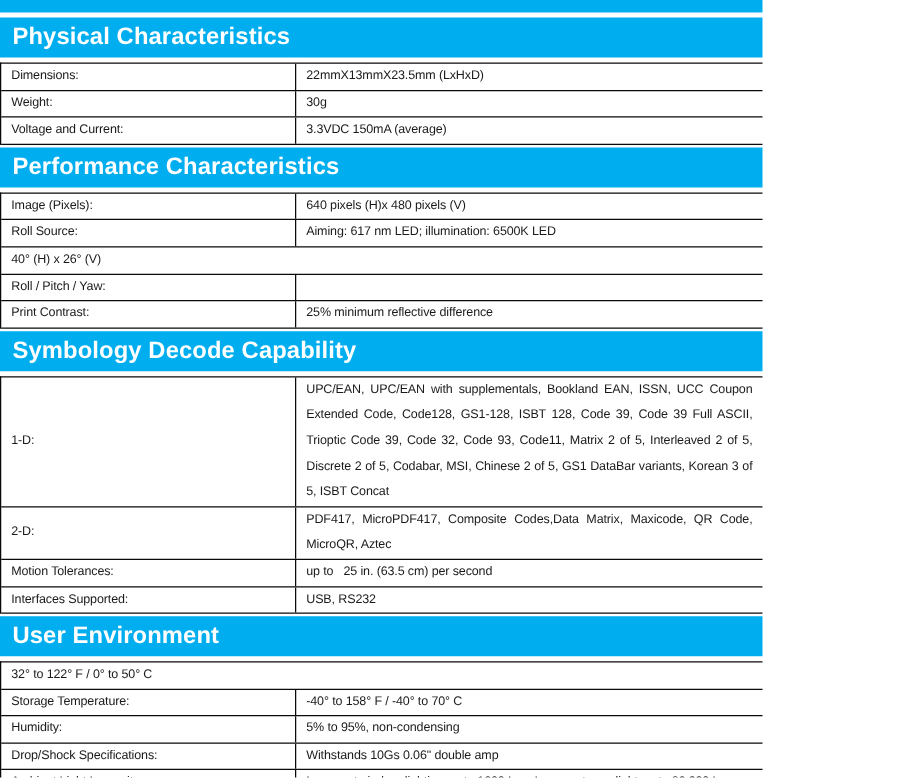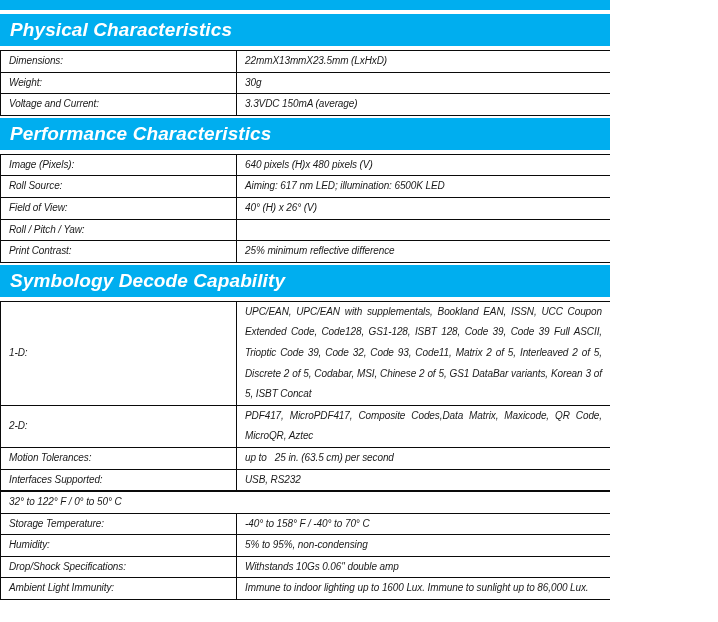--- a/index.html
+++ b/index.html
@@ -5,21 +5,21 @@
   :root{
     --accent:#00AEEF;
     --border:#0a0a0a;
     --ink:#1a1a1a;
   }
   html,body{margin:0;padding:0;}
   body{
     width:718px;height:622px;overflow:hidden;background:#fff;
     font-family:"Liberation Sans", sans-serif;color:var(--ink);
   }
-  .page{width:610px;height:622px;font-style:italic;}
+  .page{width:610px;height:622px;}
   .top-strip{height:10px;width:100%;background:var(--accent);}
   .band{
     height:32px;background:var(--accent);color:#fff;
     display:flex;align-items:center;padding-left:10px;box-sizing:border-box;
     margin:2px 0 4px 0;
   }
   .section:first-of-type .band{margin-top:4px;}
   .band-title{
     font-weight:bold;font-size:19px;letter-spacing:0.1px;
   }
@@ -97,21 +97,20 @@
   </div>
 
   <div class="row">
     <div class="cell label">Roll Source:</div>
     <div class="cell value">
               <span>Aiming: 617 nm LED; illumination: 6500K LED</span>
             </div>
   </div>
 
   <div class="row">
-    <div class="cell label">Field of View:</div>
     <div class="cell value">
               <span>40° (H) x 26° (V)</span>
             </div>
   </div>
 
   <div class="row">
     <div class="cell label">Roll / Pitch / Yaw:</div>
   </div>
 
   <div class="row">
@@ -152,20 +151,23 @@
   <div class="row">
     <div class="cell label">Interfaces Supported:</div>
     <div class="cell value">
               <span>USB, RS232</span>
             </div>
   </div>
 </div>
   </section>
 
   <section class="section">
+    <header class="band">
+      <span class="band-title">User Environment</span>
+    </header>
     <div class="rows">
   <div class="row">
     <div class="cell value">
               <span>32° to 122° F / 0° to 50° C</span>
             </div>
   </div>
 
   <div class="row">
     <div class="cell label">Storage Temperature:</div>
     <div class="cell value">

